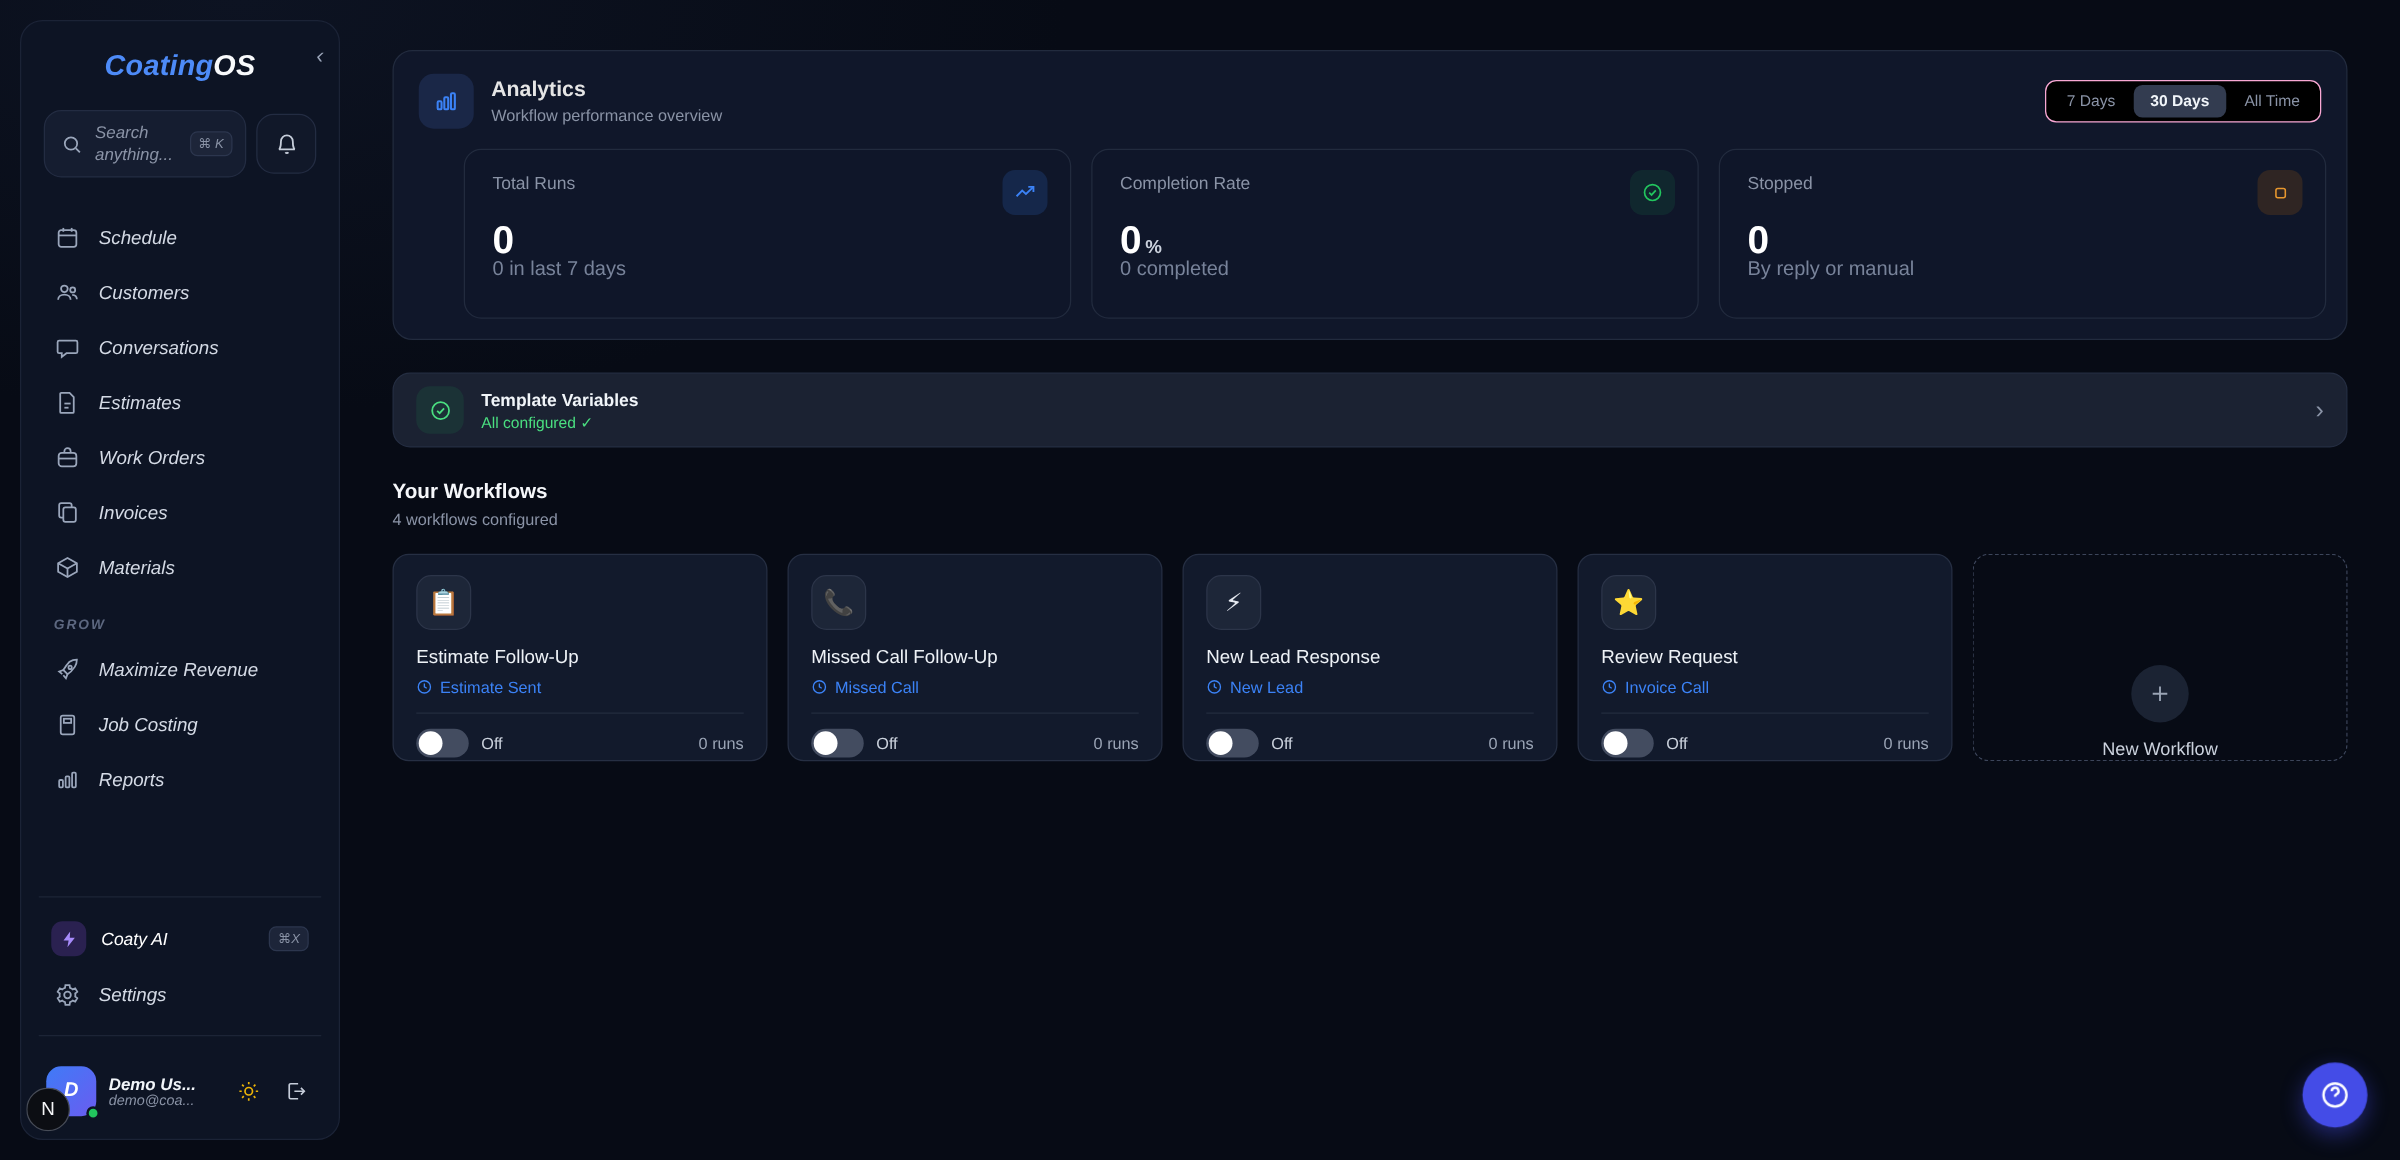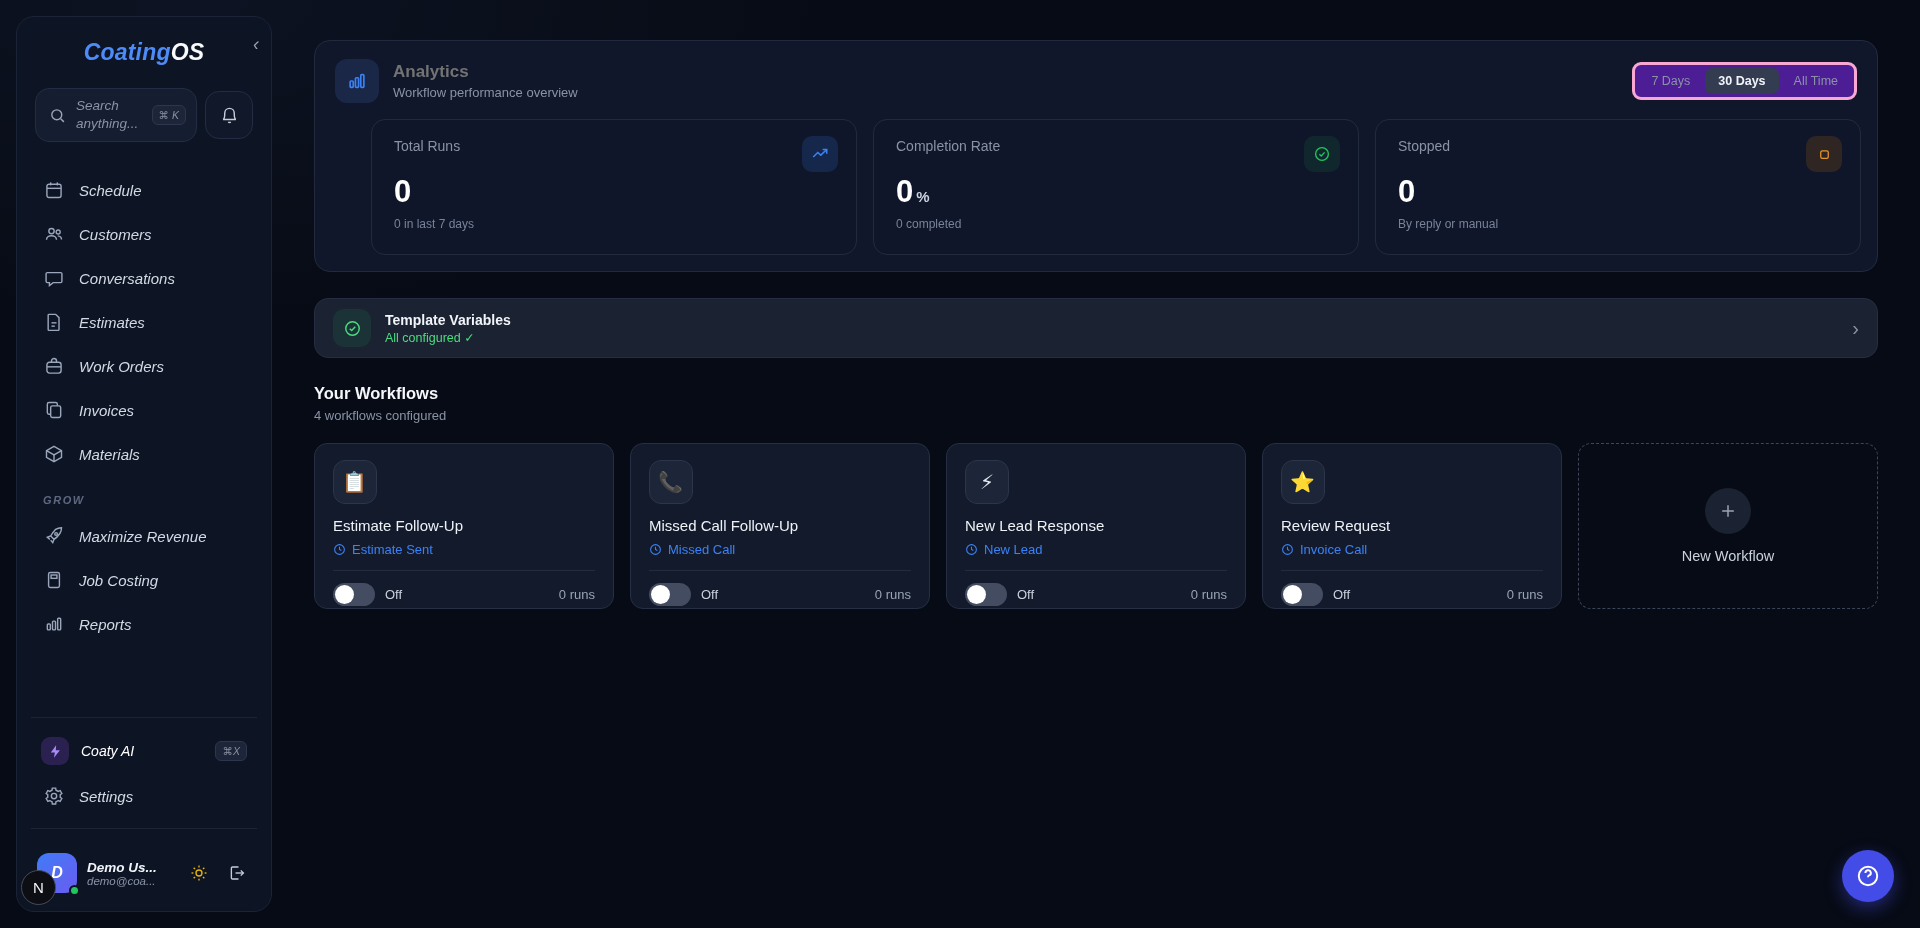--- a/index.html
+++ b/index.html
@@ -73,35 +73,35 @@
     display:flex; align-items:center; justify-content:center; font-size:15px; z-index:50;
   }
   
   .main { flex:1; padding:40px 42px 0 42px; min-width:0; }
   .analytics-card {
     background:#10172a; border:1px solid #222b3e; border-radius:16px; padding:16px;
   }
   .analytics-head { display:flex; align-items:center; justify-content:space-between; padding:2px 4px 16px 4px; }
   .ah-left { display:flex; align-items:center; gap:14px; }
   .ah-icon { width:44px; height:44px; border-radius:12px; background:#1a2747; display:flex; align-items:center; justify-content:center; color:#3b82f6; }
-  .ah-title { font-size:17px; font-weight:bold; color:#737373; }
+  .ah-title { font-size:17px; font-weight:bold; color:#e5e5e5; }
   .ah-sub { font-size:13px; color:#8a93a6; margin-top:3px; }
-  .segmented { display:flex; background:#4c1d95; border:3px solid #f9a8d4; border-radius:9px; padding:3px; gap:2px; }
+  .segmented { display:flex; background:#000000; border:1px solid #f9a8d4; border-radius:9px; padding:3px; gap:2px; }
   .seg-btn { font-size:12.5px; color:#8a93a6; padding:6px 13px; border-radius:7px; cursor:pointer; white-space:nowrap; }
   .seg-btn.active { background:#333c50; color:#f1f5f9; font-weight:bold; }
   .stats-row { display:grid; grid-template-columns:repeat(3,1fr); gap:16px;padding-left:40px; }
   .stat-card { background:#0f1629; border:1px solid #222b3e; border-radius:14px; padding:18px 22px; height:136px; position:relative; }
   .stat-label { color:#8a93a6; font-size:14px; }
   .stat-icon { position:absolute; top:16px; right:18px; width:36px; height:36px; border-radius:10px; display:flex; align-items:center; justify-content:center; }
   .stat-icon.blue  { background:rgba(59,130,246,.16); color:#3b82f6; }
   .stat-icon.green { background:rgba(34,197,94,.10); color:#22c55e; }
   .stat-icon.amber { background:rgba(217,119,6,.16); color:#e8972e; }
   .stat-value { font-size:31px; font-weight:bold; color:#fff; margin-top:22px; line-height:1; }
   .stat-suffix { font-size:15px; color:#cbd2dd; font-weight:bold; margin-left:3px; }
-  .stat-caption { font-size:12px; color:#78839a; margin-top:10px; }
+  .stat-caption { font-size:16px; color:#78839a; }
   
   .tv-banner {
     margin-top:26px; background:#1b2232; border:1px solid #252e42; border-radius:14px;
     height:60px; display:flex; align-items:center; padding:0 18px; gap:14px; cursor:pointer;
   }
   .tv-icon { width:38px; height:38px; border-radius:11px; background:rgba(34,197,94,.10); display:flex; align-items:center; justify-content:center; color:#4ade80; flex-shrink:0; }
   .tv-meta { flex:1; }
   .tv-title { font-size:14px; font-weight:bold; color:#f1f5f9; }
   .tv-status { font-size:12.5px; color:#4ade80; margin-top:2px; }
   .tv-chevron { color:#8a93a6; font-size:20px; }
@@ -117,21 +117,21 @@
   .wf-title { font-size:15px; color:#eef2f7; margin-top:13px; font-weight:500; }
   .wf-trigger { display:flex; align-items:center; gap:6px; color:#3b82f6; font-size:13px; margin-top:8px; }
   .wf-divider { border-top:1px solid #232c3e; margin:13px 0 12px 0; }
   .wf-foot { display:flex; align-items:center; gap:10px; }
   .toggle { width:42px; height:23px; background:#434c60; border-radius:12px; position:relative; cursor:pointer; flex-shrink:0; }
   .toggle .knob { position:absolute; left:2px; top:2px; width:19px; height:19px; background:#fff; border-radius:50%; }
   .toggle-label { font-size:13px; color:#cbd2dd; flex:1; }
   .runs { font-size:13px; color:#9aa4b5; }
   .wf-new {
     border:1.5px dashed #3c4burn; border:1.5px dashed #3c455a; border-radius:13px; height:166px;
-    display:flex; flex-direction:column; align-items:center; justify-content:center; gap:14px; cursor:pointer;
+    display:flex; flex-direction:column; align-items:center; justify-content:flex-end; gap:14px; cursor:pointer;
   }
   .wf-new-circle { width:46px; height:46px; border-radius:50%; background:#1b2333; color:#9aa4b5; display:flex; align-items:center; justify-content:center; }
   .wf-new-label { font-size:14.5px; color:#cbd2dd; }
   
   .help-fab {
     position:fixed; right:26px; bottom:26px; width:52px; height:52px; border-radius:50%;
     background:#444ce7; display:flex; align-items:center; justify-content:center; color:#fff; cursor:pointer;
     box-shadow:0 6px 18px rgba(68,76,231,.45);
   }
   svg { display:block; }

